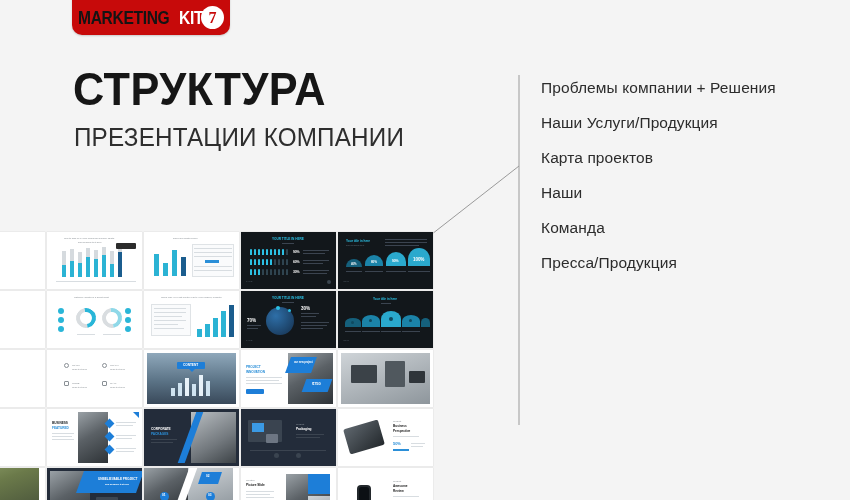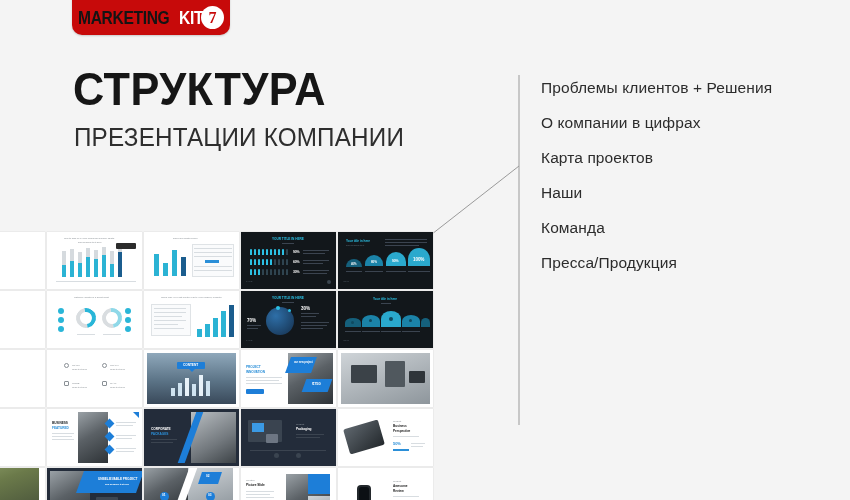--- a/index.html
+++ b/index.html
@@ -195,22 +195,22 @@
 
 <h1 id="page-title">СТРУКТУРА</h1>
 <h2 id="page-subtitle">ПРЕЗЕНТАЦИИ КОМПАНИИ</h2>
 
 <svg id="connector" viewBox="0 0 850 500">
   <line x1="519" y1="75" x2="519" y2="425" stroke="#9a9a9a" stroke-width="1"></line>
   <line x1="432" y1="234" x2="519" y2="166" stroke="#9a9a9a" stroke-width="1"></line>
 </svg>
 
 <ul id="agenda-list">
-  <li>Проблемы клиентов + Решения</li>
-  <li>О компании в цифрах</li>
+  <li>Проблемы компании + Решения</li>
+  <li>Наши Услуги/Продукция</li>
   <li>Карта проектов</li>
   <li>Наши</li>
   <li>Команда</li>
   <li>Пресса/Продукция</li>
 </ul>
 
 <div id="thumb-grid">
 
   <div class="thumb">
     <div class="t-inner">

